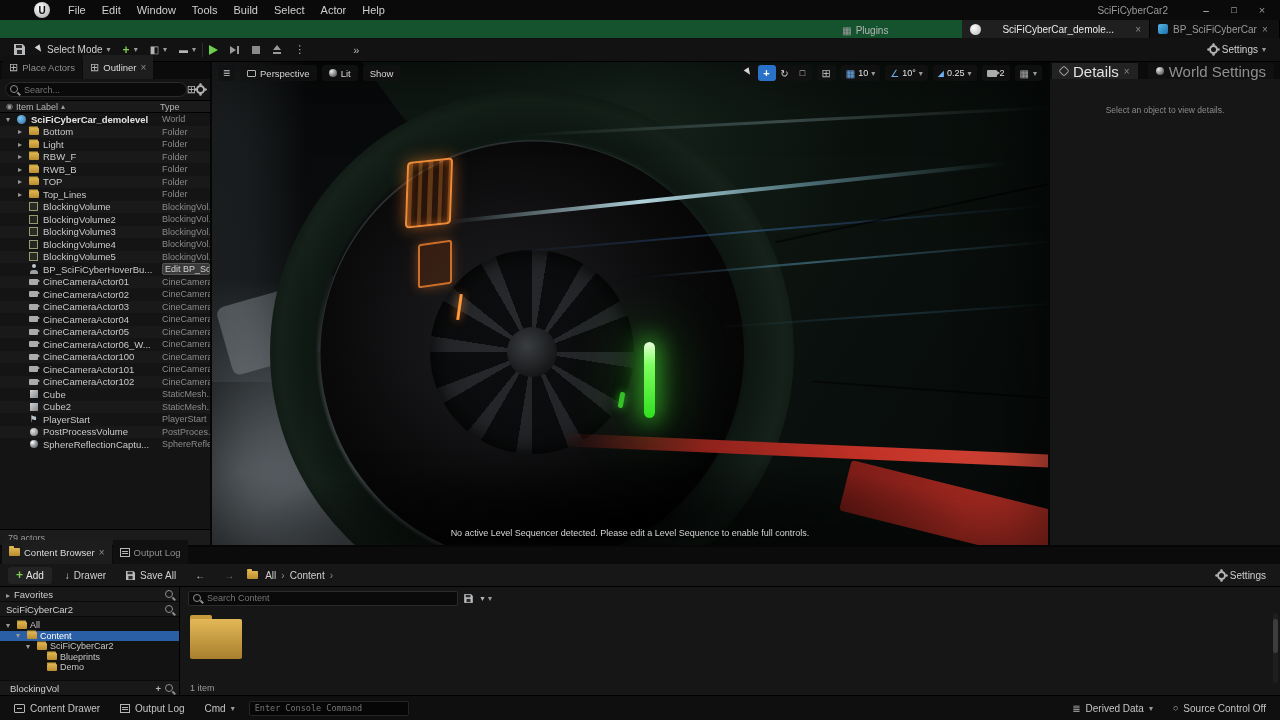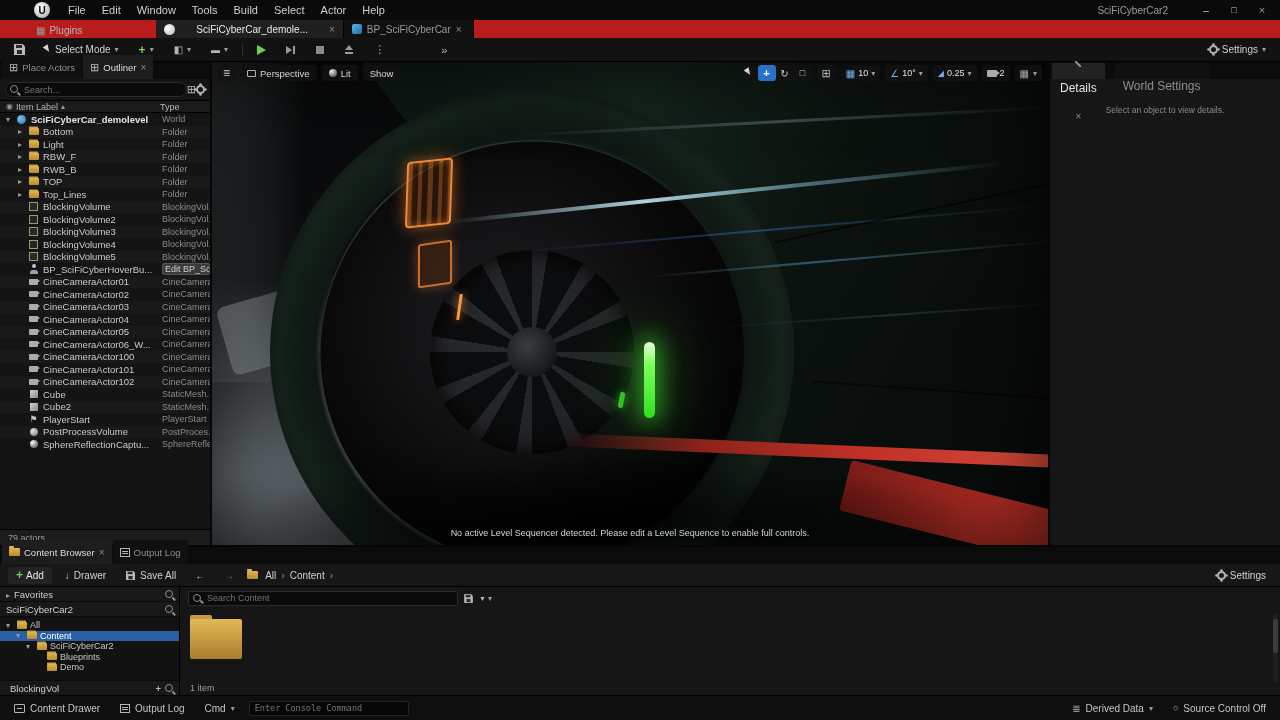--- a/index.html
+++ b/index.html
@@ -69,31 +69,31 @@
   .menu-bar { height:20px; background:#0a0a0a; display:flex; align-items:center; padding:0 6px; gap:2px; flex:0 0 auto; }
   .ue-logo { width:16px; height:16px; border-radius:50%; background:radial-gradient(circle at 38% 35%, #ffffff, #bdbdbd 70%, #8a8a8a); margin:0 8px 0 28px; position:relative; }
   .ue-logo::before { content:"U"; position:absolute; inset:0; display:flex; align-items:center; justify-content:center; color:#0a0a0a; font-size:10px; font-weight:bold; }
   .menus { display:flex; }
   .menu-item { padding:0 8px; height:20px; display:flex; align-items:center; color:#cfcfcf; font-size:11px; cursor:default; }
   .win-title { color:#9a9a9a; font-size:10px; margin-right:24px; }
   .win-controls { display:flex; gap:4px; }
   .win-btn { width:24px; height:18px; display:flex; align-items:center; justify-content:center; }
 
   
-  .tab-bar { height:18px; background:#b91c1c; display:flex; align-items:flex-end; padding-left:28px; flex:0 0 auto; }
+  .tab-bar { height:18px; background:#14532d; display:flex; align-items:flex-end; padding-left:40px; flex:0 0 auto;justify-content:flex-end; }
   .plugins-chip { display:flex; align-items:center; gap:4px; height:16px; padding:0 8px; color:#b5b5b5; font-size:10px; }
   .tabs-gap { width:66px; }
   .doc-tab { display:flex; align-items:center; gap:5px; height:18px; padding:0 8px; font-size:10px; color:#9a9a9a; background:#101010; border-right:1px solid #000; min-width:130px; }
   .doc-tab.active { background:#1f1f1f; color:#e8e8e8;gap:21px; }
   .doc-tab .tabicon[data-icon="unreal"] { width:11px; height:11px; border-radius:50%; background:radial-gradient(circle at 35% 35%, #fff, #b5b5b5); }
   .doc-tab .tabicon[data-icon="blueprint"] { width:10px; height:10px; border-radius:2px; background:linear-gradient(135deg,#57b7e8,#1d6fa8); }
   .tab-close::before { content:"×"; color:#8a8a8a; font-size:10px; }
 
   
-  .main-toolbar { height:24px; background:#121212; border-bottom:1px solid #000; display:flex; align-items:center; padding:0 8px; gap:8px; flex:0 0 auto; }
+  .main-toolbar { height:24px; background:#121212; border-bottom:1px solid #000; display:flex; align-items:center; padding:0 8px; flex:0 0 auto; }
   .tb-btn { display:flex; align-items:center; gap:4px; padding:2px 6px; border-radius:3px; color:#d0d0d0; font-size:10px; }
   .tb-sep { width:1px; height:14px; background:#2d2d2d; }
 
   
   .workspace { flex:1 1 auto; display:flex; min-height:0; background:#0f0f0f; }
 
   
   .left-panel { width:212px; flex:0 0 auto; display:flex; flex-direction:column; background:#141414; border-right:2px solid #060606; }
   .panel-tabs { height:17px; display:flex; background:#0b0b0b; align-items:flex-end; gap:1px; padding-left:2px; }
   .ptab { display:flex; align-items:center; gap:4px; height:16px; padding:12px 7px; font-size:9.5px; color:#8f8f8f; background:#101010; }
@@ -180,21 +180,21 @@
   .green-bar { left:432px; top:280px; width:11px; height:76px; border-radius:6px;
     background:linear-gradient(180deg,#eaffda,#7dff5e 30%,#2fe01e);
     box-shadow:0 0 22px 5px rgba(70,255,50,0.55), 0 0 60px 14px rgba(60,220,40,0.25); }
   .green-dot { left:407px; top:330px; width:5px; height:16px; transform:rotate(10deg); background:#3fdc2e; opacity:0.85; box-shadow:0 0 8px rgba(60,255,50,0.8); border-radius:2px; }
   .ground-shadow { left:40px; bottom:-40px; width:720px; height:130px; background:radial-gradient(ellipse, rgba(0,0,0,0.8), transparent 70%); }
   .vignette { inset:0; box-shadow:inset 0 0 80px rgba(0,0,0,0.7); }
 
   
   .right-panel { width:230px; flex:0 0 auto; background:#161616; display:flex; flex-direction:column; }
   .details-tabs { height:17px; display:flex; align-items:flex-end; background:#0b0b0b; gap:10px; padding:0 2px; }
-  .dtab { display:flex; align-items:center; gap:16px; height:16px; padding:0 8px; font-size:12px; color:#8f8f8f; background:#101010;flex-direction:column; }
+  .dtab { display:flex; align-items:center; gap:5px; height:16px; padding:0 8px; font-size:15px; color:#8f8f8f; background:#101010; }
   .dtab.active { background:#222; color:#e3e3e3; }
   .dtab .wrench { width:8px; height:8px; border:1.5px solid #9a9a9a; border-radius:2px; transform:rotate(45deg); }
   .details-empty { margin-top:26px; text-align:center; font-size:8.5px; color:#8b8b8b; }
 
   
   .content-browser { height:150px; flex:0 0 auto; display:flex; flex-direction:column; background:#141414; border-top:2px solid #060606; }
   .cb-tabs { height:17px; display:flex; align-items:flex-end; background:#0b0b0b; gap:1px; padding-left:2px; }
   .cb-toolbar { height:23px; display:flex; align-items:center; gap:7px; padding:0 8px; background:#171717; border-bottom:1px solid #000; }
   .add-btn { display:flex; align-items:center; gap:3px; background:#232323; border-radius:3px; height:17px; padding:0 8px; color:#e8e8e8; font-size:10px; }
   .crumb { color:#d0d0d0; font-size:10px; }

